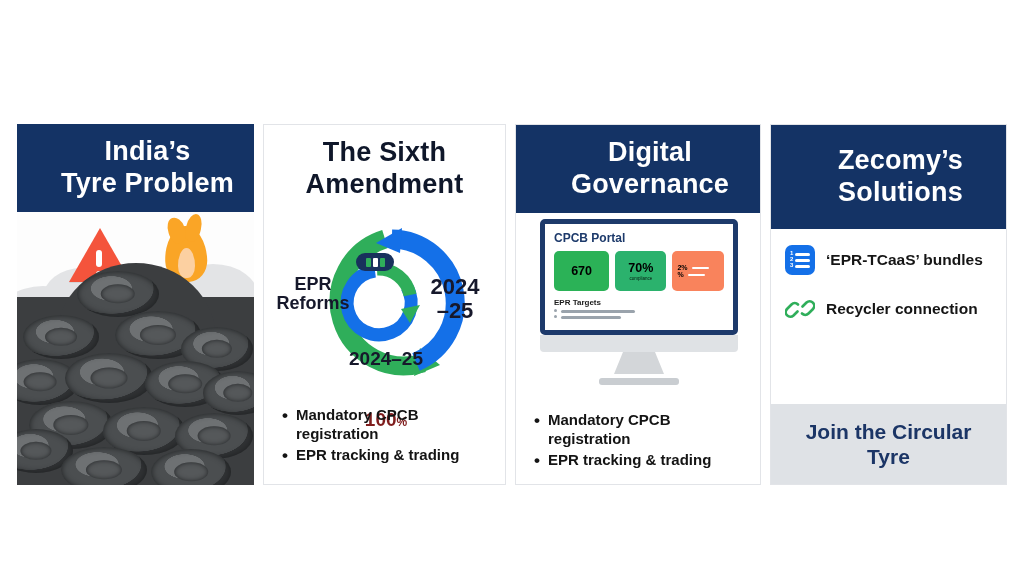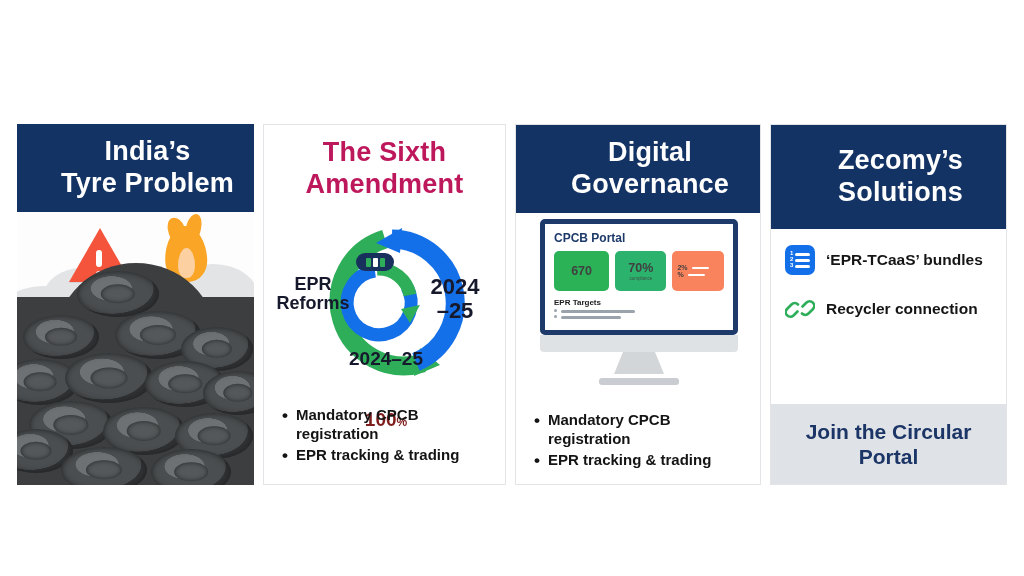--- a/index.html
+++ b/index.html
@@ -25,21 +25,21 @@
     letter-spacing:.2px;
     display:flex; align-items:center; justify-content:center;
   }
   .p1 .pheader, .p3 .pheader, .p4 .pheader{
     height:88px; font-size:27px; line-height:1.18;padding-left:24px;
   }
   .p1 .pheader{ width:237px; }
   .p3 .pheader{ height:88px; margin:0; }
   .p4 .pheader{ height:104px; }
   .p2 .pheader{
-    background:transparent; color:#be185d; height:88px; font-size:27px; line-height:1.18;
+    background:transparent; color:#0f172a; height:88px; font-size:27px; line-height:1.18;
   }
 
   
   .tyre-scene{ position:relative; width:237px; height:273px; overflow:hidden; background:#fdfdfd; }
   .smoke{ position:absolute; border-radius:50%; background:#e3e4e6; }
   .s1{ left:-22px; top:74px;  width:96px;  height:70px; }
   .s2{ left:26px;  top:56px;  width:78px;  height:60px; }
   .s3{ left:86px;  top:62px;  width:86px;  height:62px; }
   .s4{ left:150px; top:52px;  width:92px;  height:68px; }
   .s5{ left:190px; top:80px;  width:74px;  height:58px; }
@@ -125,21 +125,21 @@
   
   .monitor{ position:relative; width:246px; height:190px; padding-top:6px; }
   .screen{
     position:relative; margin:0 auto; width:198px; height:116px;
     background:#ffffff; border:5px solid #1d3a6b; border-radius:5px;
   }
   .screen-inner{ padding:7px 9px 0 9px; }
   .portal-title{ color:#1d3a6b; font-size:12px; font-weight:bold; margin-bottom:6px; }
   .cards{ display:flex; gap:6px; }
   .card{ border-radius:5px; height:40px; display:flex; flex-direction:column;
-         align-items:center; justify-content:center; color:#404040; }
+         align-items:center; justify-content:center; color:#000000; }
   .card.green1{ background:#2bb257; width:58px; }
   .card.green2{ background:#2bb26d; width:54px; }
   .card.orange{ background:#f9835c; width:54px; align-items:flex-start; padding-left:5px; }
   .card .big{ font-size:12.5px; font-weight:bold; }
   .card .sub{ font-size:4.5px; opacity:.85; margin-top:1px; }
   .card.orange .row{ display:flex; align-items:center; gap:4px; font-size:7px; font-weight:bold; }
   .card.orange .bar{ width:17px; height:2px; background:#ffffff; border-radius:1px; }
   .targets{ margin-top:7px; }
   .targets .ttl{ font-size:8px; font-weight:bold; color:#1b1b1b; }
   .targets .ln{ height:3px; background:#9aa3ac; border-radius:2px; margin-top:3px; }
@@ -355,18 +355,18 @@
         </span>
         <span class="feat-txt">Recycler connection</span>
       </div>
 
 
     </div>
 
     <div class="cta">
       <div>
         <div>Join the Circular</div>
-        <div>Portal</div>
+        <div>Tyre</div>
       </div>
     </div>
   </section>
 
 </div>
 
 </body></html>

